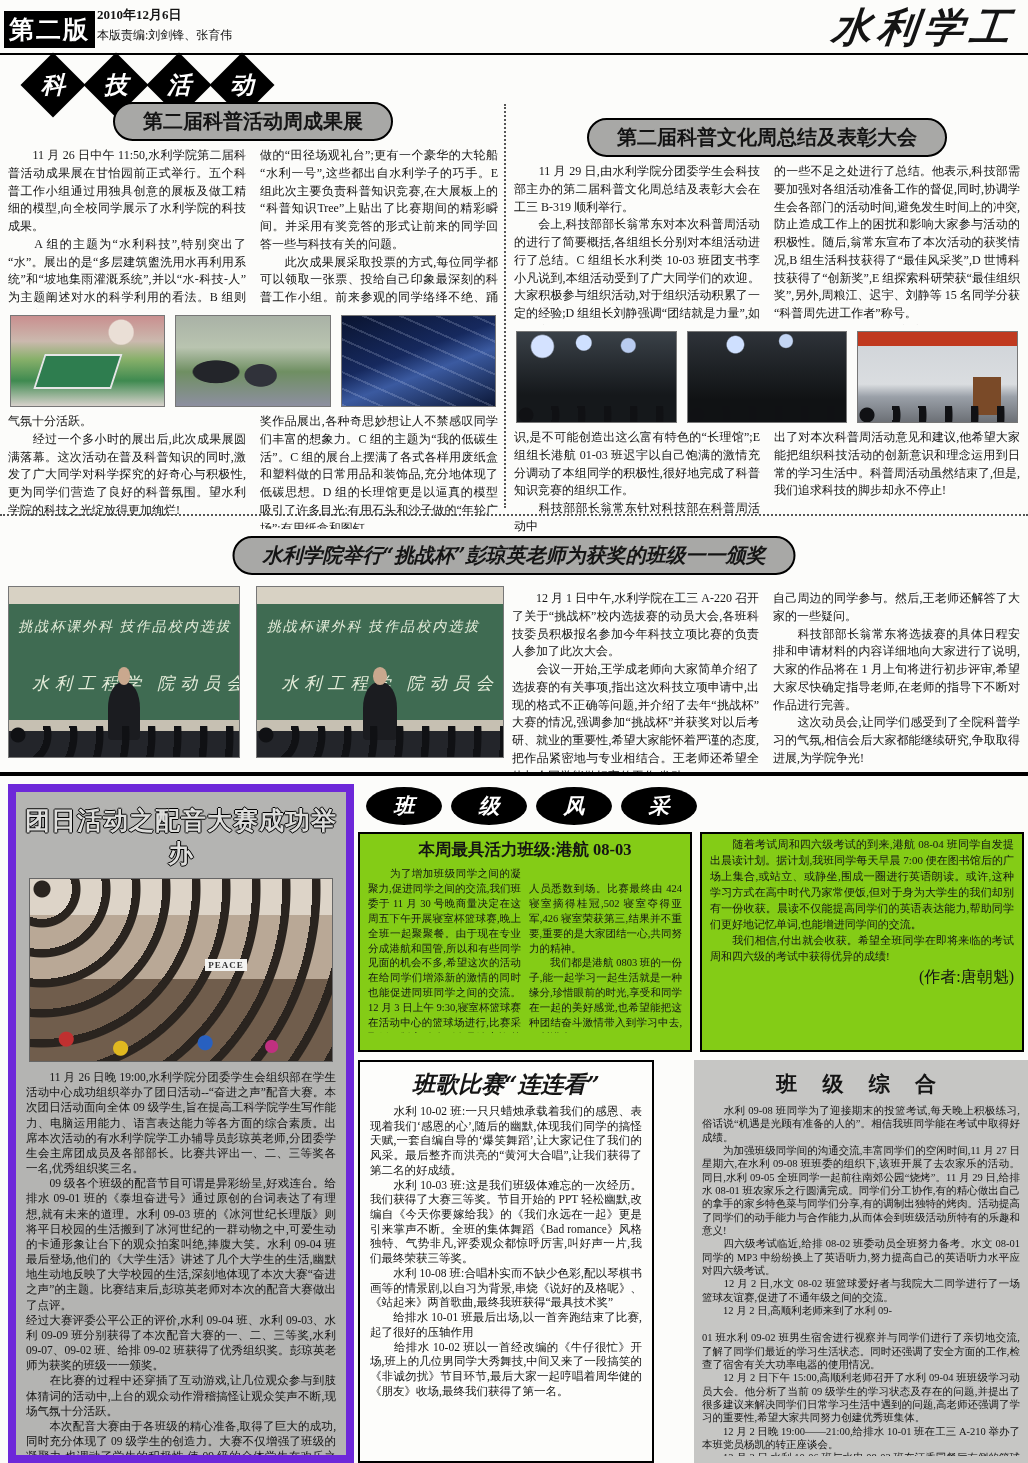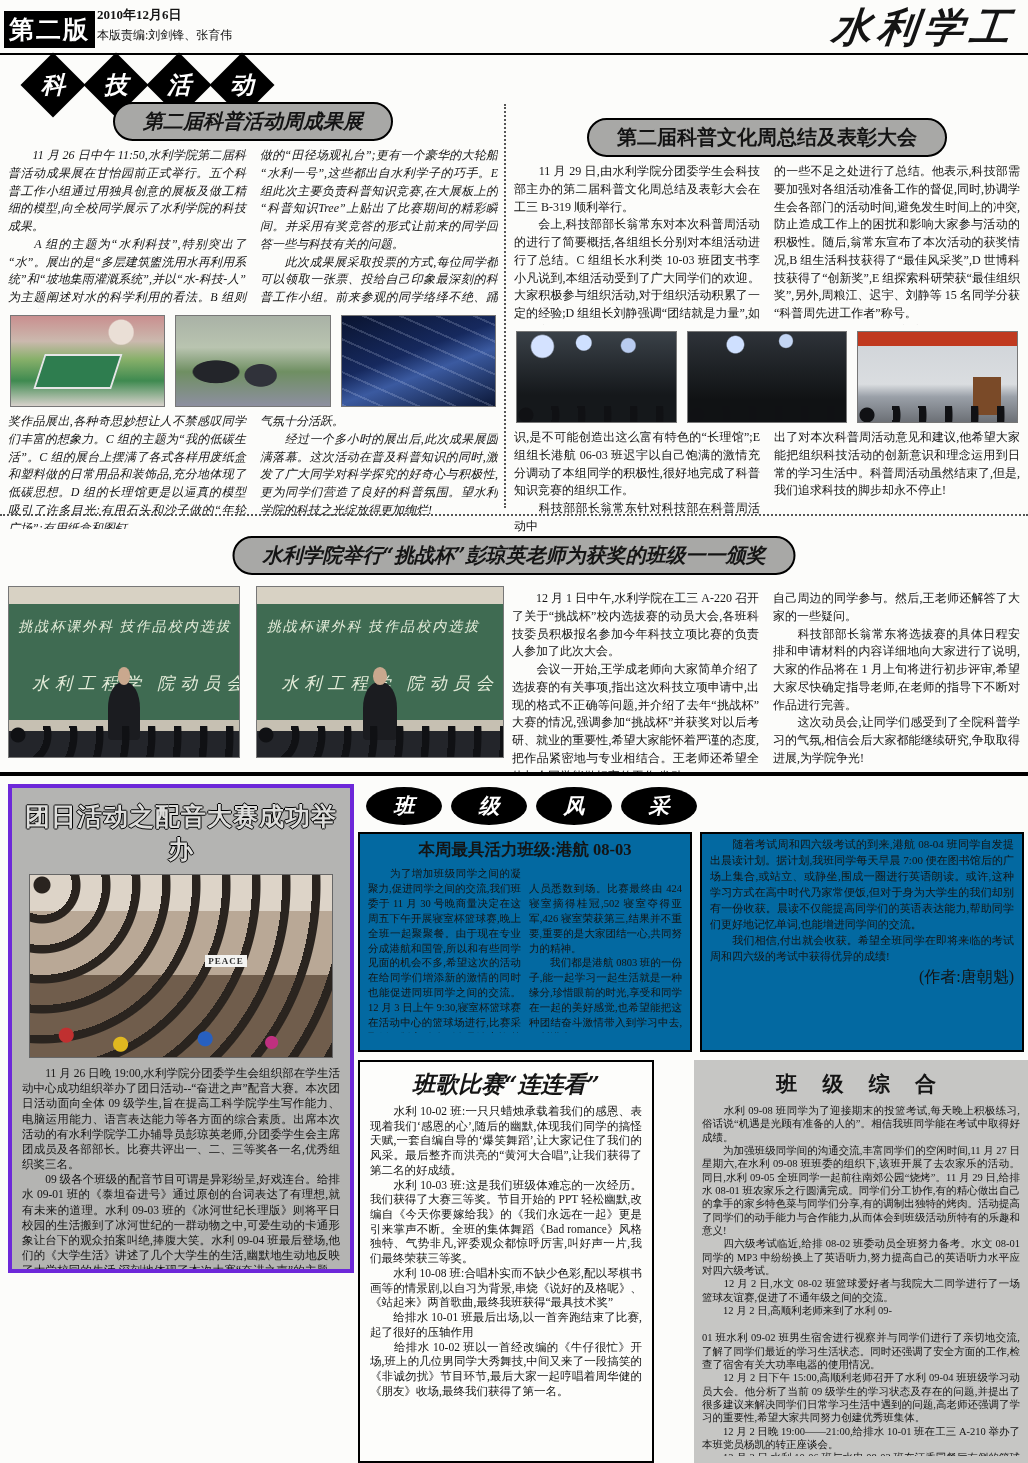--- a/index.html
+++ b/index.html
@@ -29,21 +29,21 @@
   .capsule{width:fit-content;margin:0 auto;background:#a8a8a6;border:2px solid #000;
       border-radius:26px;padding:4px 28px;font-size:20px;font-weight:bold;white-space:nowrap;}
 
   
   .cols{display:flex;gap:14px;margin-top:6px;}
   .col{flex:1;font-size:12px;line-height:1.48;text-align:justify;white-space:pre-line;}
   .clip{overflow:hidden;}
   .author{text-align:right;margin-top:2px;}
 
   .art{position:absolute;top:102px;}
-  .art1{left:8px;width:490px;font-style:italic;}
+  .art1{left:8px;width:490px;}
   .art2{left:514px;width:506px;margin-top:16px;}
   .art .cols.top{height:162px;}
   .art .cols.bottom{height:116px;}
   .divider-v{position:absolute;left:504px;top:104px;height:404px;border-left:2px dotted #555;}
   .divider-h{position:absolute;left:0;right:0;top:514px;border-top:2px dotted #555;}
 
   
   .photo-row{display:flex;gap:10px;margin:6px 2px;height:92px;}
   .photo{position:relative;flex:1;background:#888;border:1px solid #777;overflow:hidden;}
   .ph-model{background:
@@ -91,28 +91,28 @@
 
   
   .mid-title{position:absolute;left:50%;transform:translateX(-50%);top:536px;}
   .mid-title .capsule{font-family:"DejaVu Serif",serif;font-style:italic;}
   .mid-photo1{position:absolute;left:8px;top:586px;width:230px;height:170px;}
   .mid-photo2{position:absolute;left:256px;top:586px;width:246px;height:170px;}
   .mid-text{position:absolute;left:512px;top:584px;width:508px;height:186px;}
   .thick-rule{position:absolute;left:0;right:0;top:772px;height:4px;background:#000;}
 
   
-  .duri-panel{position:absolute;left:8px;top:784px;width:346px;height:489px;background:#b4b4b2;
-      border:4px solid #6d28d9;box-sizing:border-box;overflow:hidden;}
+  .duri-panel{position:absolute;left:8px;top:784px;width:346px;height:679px;background:#b4b4b2;
+      border:8px solid #6d28d9;box-sizing:border-box;overflow:hidden;}
   .duri-title{margin:12px 6px 6px;text-align:center;font-size:25px;font-weight:bold;color:#dcdcda;
       text-shadow:-1px 0 #000,1px 0 #000,0 -1px #000,0 1px #000;letter-spacing:1px;}
   .duri-photo{position:relative;margin:8px auto 6px;width:302px;height:182px;border:1px solid #666;overflow:hidden;}
   .duri-body{margin:8px 10px;font-size:11.5px;line-height:1.32;text-align:justify;white-space:pre-line;}
 
-  .wbox{position:absolute;top:832px;border:2px solid #000;background:#0369a1;box-sizing:border-box;
+  .wbox{position:absolute;top:832px;border:2px solid #000;background:#84cc16;box-sizing:border-box;
       padding:3px 8px;overflow:hidden;}
   .box1{left:358px;width:334px;height:220px;}
   .box2{left:700px;width:324px;height:220px;}
   .wbox .box-title{text-align:center;font-size:16.5px;font-weight:bold;margin:2px 0 3px;}
   .box1 .col{font-size:10.5px;line-height:1.42;}
   .box2 .bodytxt{font-size:11px;line-height:1.45;text-align:justify;white-space:pre-line;}
 
   .bangge{position:absolute;left:358px;top:1060px;width:296px;height:403px;border:2px solid #000;
       box-sizing:border-box;background:#fdfdfb;padding:2px 10px;overflow:hidden;}
   .bangge-title{text-align:center;font-size:23px;font-weight:bold;font-style:italic;margin:5px 0 4px;
@@ -159,23 +159,23 @@
 　　此次成果展采取投票的方式,每位同学都可以领取一张票、投给自己印象最深刻的科普工作小组。前来参观的同学络绎不绝、踊跃投票,现场</div>
     </div>
     <div class="photo-row">
       <div class="photo ph-model">
         <div class="ph-court"></div>
       </div>
       <div class="photo ph-poster"></div>
       <div class="photo ph-darkposter"></div>
     </div>
     <div class="cols bottom clip">
-      <div class="col">奖作品展出,各种奇思妙想让人不禁感叹同学们丰富的想象力。C 组的主题为“我的低碳生活”。C 组的展台上摆满了各式各样用废纸盒和塑料做的日常用品和装饰品,充分地体现了低碳思想。D 组的长理馆更是以逼真的模型吸引了许多目光:有用石头和沙子做的“年轮广场”;有用纸盒和图钉</div>
       <div class="col">气氛十分活跃。
 　　经过一个多小时的展出后,此次成果展圆满落幕。这次活动在普及科普知识的同时,激发了广大同学对科学探究的好奇心与积极性,更为同学们营造了良好的科普氛围。望水利学院的科技之光绽放得更加绚烂!</div>
+      <div class="col">奖作品展出,各种奇思妙想让人不禁感叹同学们丰富的想象力。C 组的主题为“我的低碳生活”。C 组的展台上摆满了各式各样用废纸盒和塑料做的日常用品和装饰品,充分地体现了低碳思想。D 组的长理馆更是以逼真的模型吸引了许多目光:有用石头和沙子做的“年轮广场”;有用纸盒和图钉</div>
     </div>
   </div>
 
   <div class="divider-v"></div>
 
   <div class="art art2">
     <div class="capsule">第二届科普文化周总结及表彰大会</div>
     <div class="cols top clip">
       <div class="col">　　11 月 29 日,由水利学院分团委学生会科技部主办的第二届科普文化周总结及表彰大会在工三 B-319 顺利举行。
 　　会上,科技部部长翁常东对本次科普周活动的进行了简要概括,各组组长分别对本组活动进行了总结。C 组组长水利类 10-03 班团支书李小凡说到,本组活动受到了广大同学们的欢迎。大家积极参与组织活动,对于组织活动积累了一定的经验;D 组组长刘静强调“团结就是力量”,如果大家没有团队意</div>
@@ -189,21 +189,21 @@
       <div class="photo ph-darkroom2">
         <div class="heads"></div>
       </div>
       <div class="photo ph-ceremony">
         <div class="banner"></div>
         <div class="podium"></div>
         <div class="heads"></div>
       </div>
     </div>
     <div class="cols bottom clip">
-      <div class="col">识,是不可能创造出这么富有特色的“长理馆”;E 组组长港航 06-03 班迟宇以自己饱满的激情充分调动了本组同学的积极性,很好地完成了科普知识竞赛的组织工作。
+      <div class="col">识,是不可能创造出这么富有特色的“长理馆”;E 组组长港航 01-03 班迟宇以自己饱满的激情充分调动了本组同学的积极性,很好地完成了科普知识竞赛的组织工作。
 　　科技部部长翁常东针对科技部在科普周活动中</div>
       <div class="col">出了对本次科普周活动意见和建议,他希望大家能把组织科技活动的创新意识和理念运用到日常的学习生活中。科普周活动虽然结束了,但是,我们追求科技的脚步却永不停止!</div>
     </div>
   </div>
 
   <div class="divider-h"></div>
 
   <div class="mid-title">
     <div class="capsule">水利学院举行“挑战杯”彭琼英老师为获奖的班级一一颁奖</div>
   </div>

